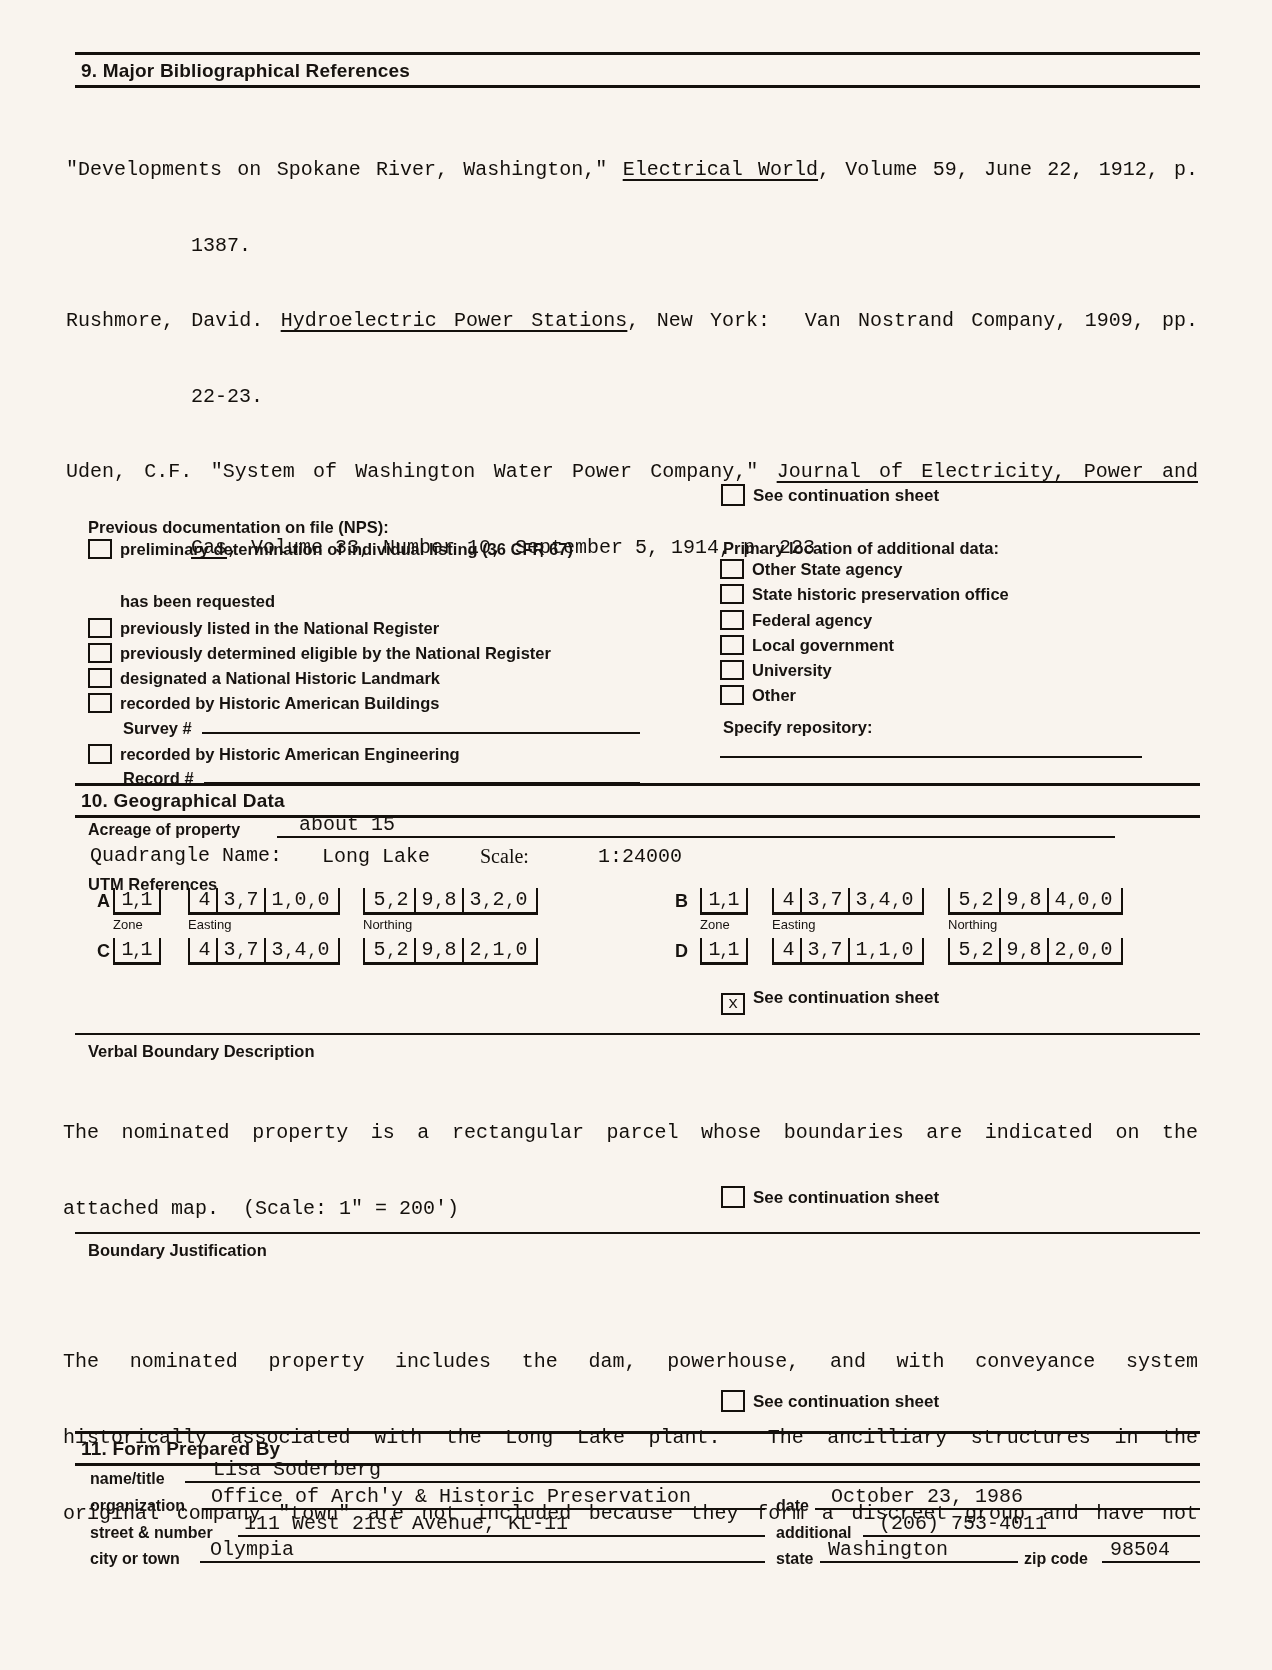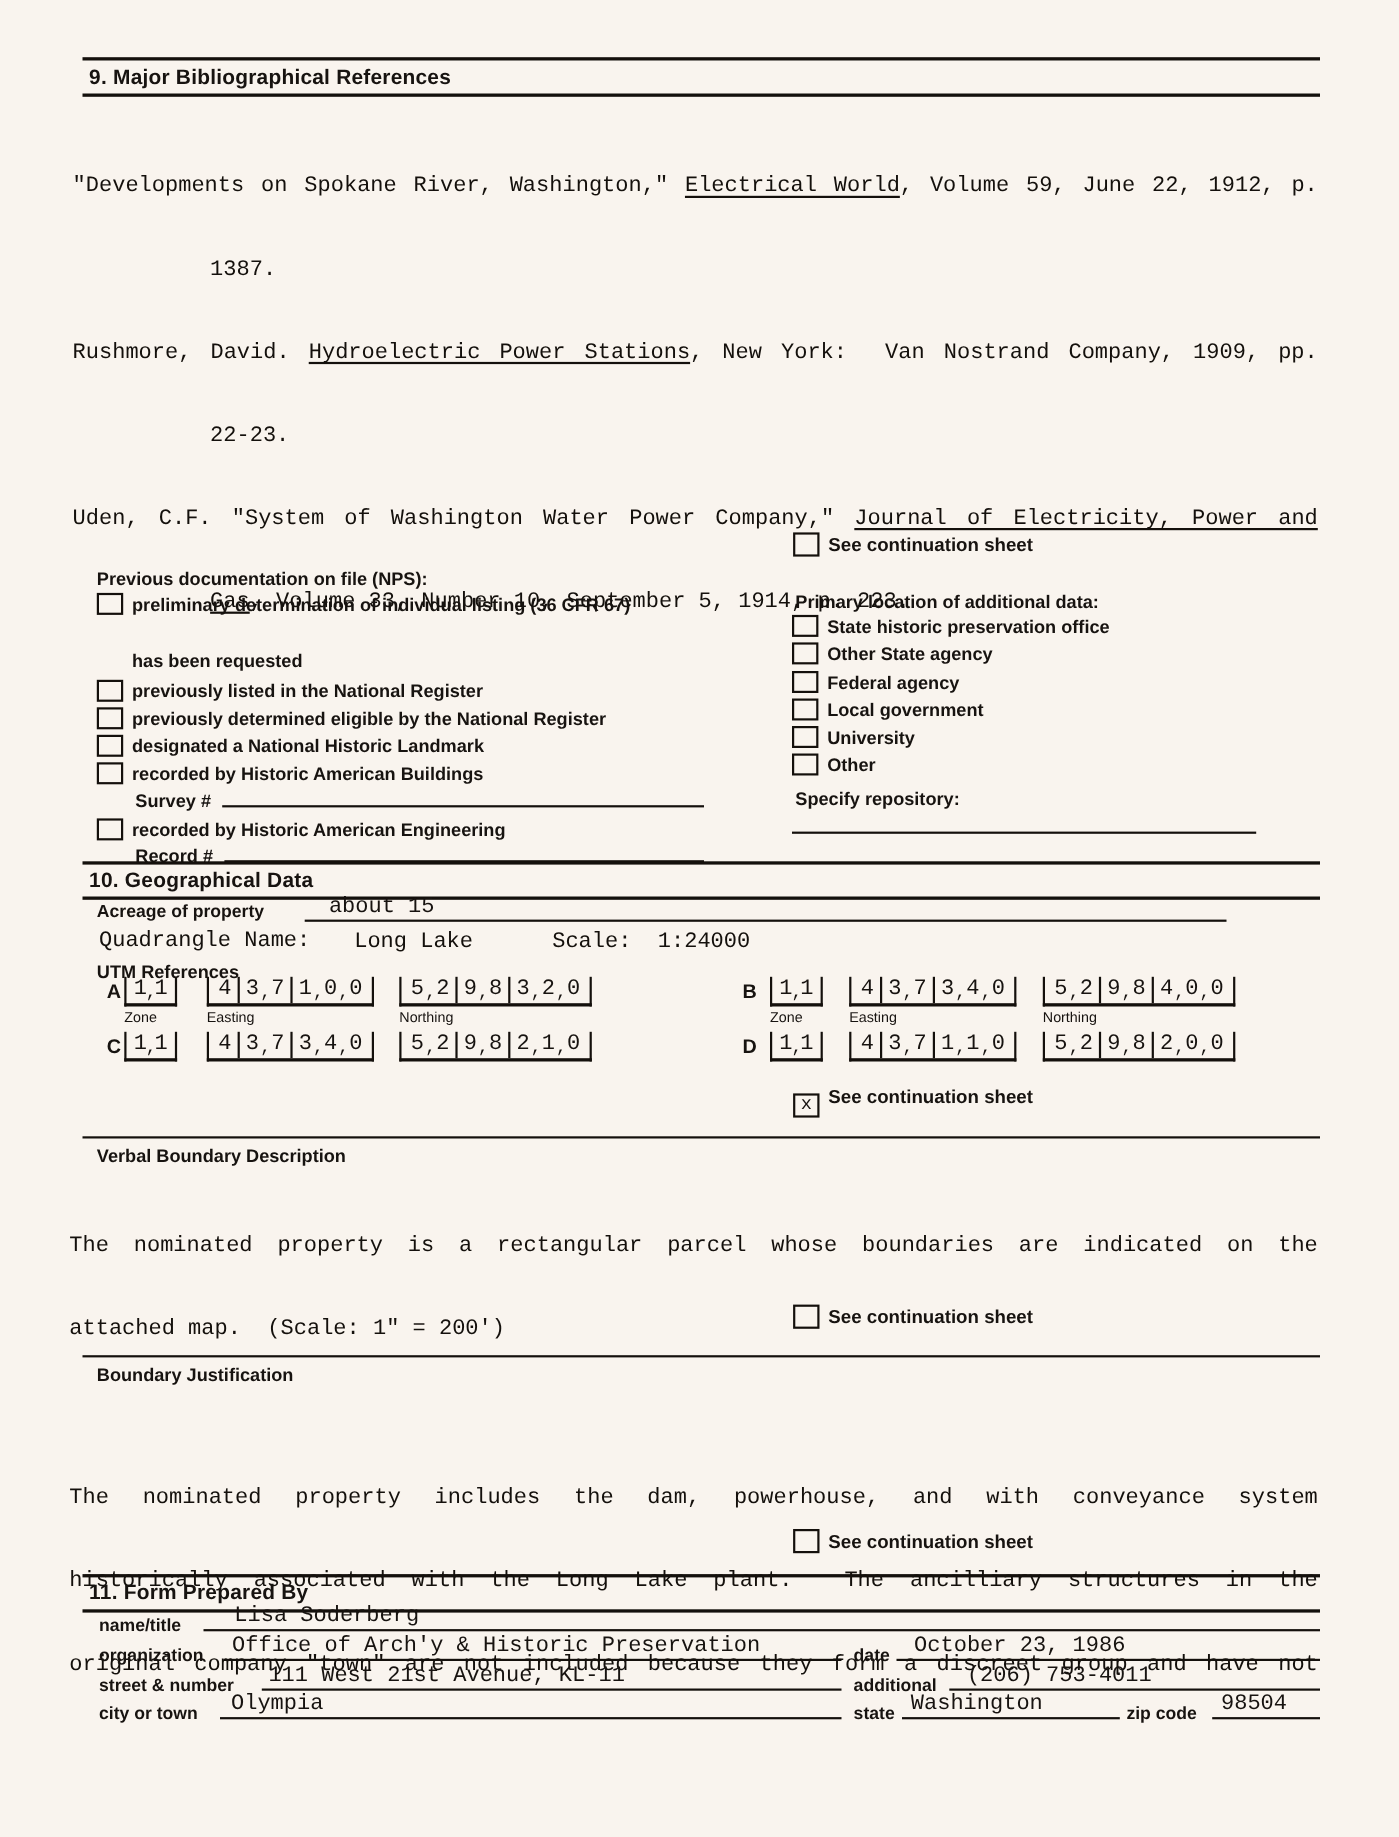--- a/index.html
+++ b/index.html
@@ -89,40 +89,40 @@
     <div class="ckline"><span class="cb"></span><span>previously determined eligible by the National Register</span></div>
     <div class="ckline"><span class="cb"></span><span>designated a National Historic Landmark</span></div>
     <div class="ckline"><span class="cb"></span><span>recorded by Historic American Buildings</span></div>
     <div class="ckline ind2"><span>Survey #</span><span class="uline" style="width:438px;"></span></div>
     <div class="ckline"><span class="cb"></span><span>recorded by Historic American Engineering</span></div>
     <div class="ckline ind2"><span>Record #</span><span class="uline" style="width:436px;"></span></div>
   </div>
 
   <div class="addl">
     <div class="slabel">Primary location of additional data:</div>
+    <div class="ckline"><span class="cb"></span><span>Other State agency</span></div>
     <div class="ckline"><span class="cb"></span><span>State historic preservation office</span></div>
-    <div class="ckline"><span class="cb"></span><span>Other State agency</span></div>
     <div class="ckline"><span class="cb"></span><span>Federal agency</span></div>
     <div class="ckline"><span class="cb"></span><span>Local government</span></div>
     <div class="ckline"><span class="cb"></span><span>University</span></div>
     <div class="ckline"><span class="cb"></span><span>Other</span></div>
     <div class="specify slabel">Specify repository:</div>
     <div class="bline"></div>
   </div>
 
   <div class="sechdr" style="top:783px;padding-top:4px;">
     <span>10.  Geographical Data</span>
   </div>
 
   <span class="flabel" style="left:88px;top:821px;font-size:16px;">Acreage of property</span>
   <div class="fld" style="left:277px;top:812px;width:838px;"><span style="padding-left:22px;">about 15</span></div>
 
   <span class="abs mono" style="left:90px;top:844px;text-align:center;">Quadrangle Name:</span>
   <span class="abs mono" style="left:322px;top:845px;">Long Lake</span>
-  <span class="abs mono" style="left:502px;top:845px;">Scale:</span>
+  <span class="abs mono" style="left:480px;top:845px;font-family:Liberation Serif, serif;">Scale:</span>
   <span class="abs mono" style="left:598px;top:845px;">1:24000</span>
 
   <span class="abs slabel" style="left:88px;top:875px;">UTM References</span>
 
   <span class="utmpt" style="left:97px;top:891px;">A</span>
   <span class="utm" style="left:113px;top:888px;">
       <span class="ug">
         <span class="ud" style="width: 19px;">1</span>
         <span class="ud udc" style="width: 19px;">1</span>
       </span>

